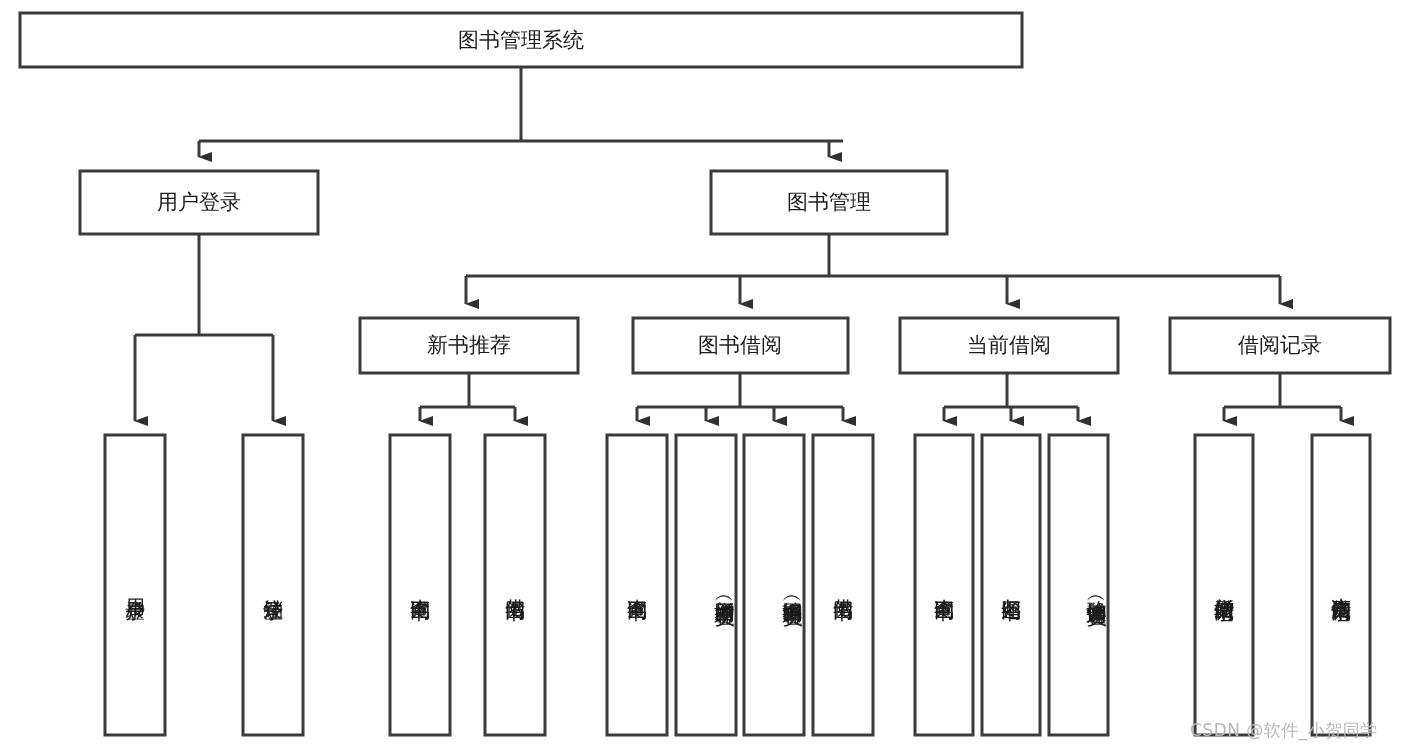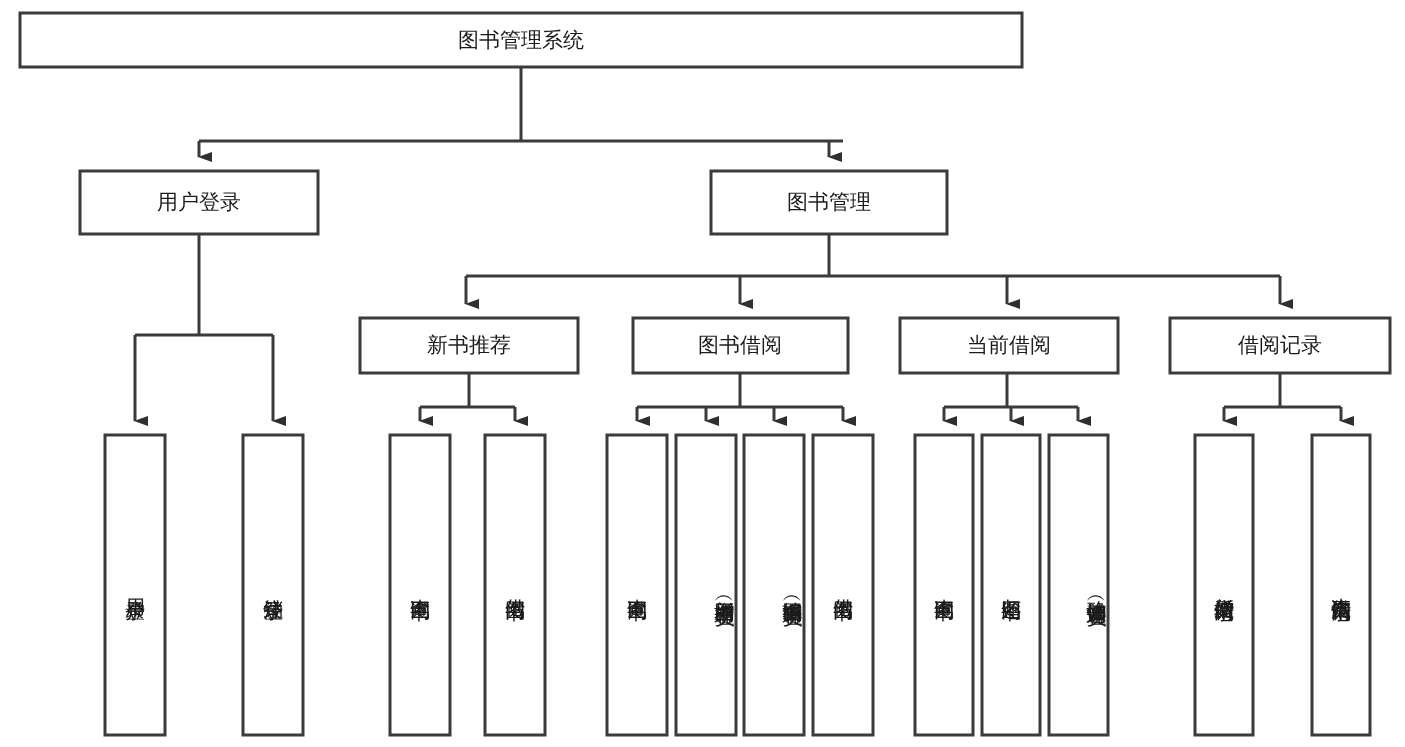--- a/index.html
+++ b/index.html
@@ -194,14 +194,15 @@
   <div class="leaf-label" style="left:607px;  top:435px; width:60px; height:300px;">查询图书</div>
   <div class="leaf-label" style="left:676px;  top:435px; width:60px; height:300px; align-items:flex-start; padding-top:8px; box-sizing:border-box;">新增图书（管理员）</div>
   <div class="leaf-label" style="left:744px;  top:435px; width:60px; height:300px; align-items:flex-start; padding-top:8px; box-sizing:border-box;">编辑图书（管理员）</div>
   <div class="leaf-label" style="left:813px;  top:435px; width:60px; height:300px;">借阅图书</div>
   <div class="leaf-label" style="left:915px;  top:435px; width:58px; height:300px;">查询图书</div>
   <div class="leaf-label" style="left:982px;  top:435px; width:58px; height:300px;">归还图书</div>
   <div class="leaf-label" style="left:1049px; top:435px; width:59px; height:300px; align-items:flex-start; padding-top:8px; box-sizing:border-box;">确认归还（管理员）</div>
   <div class="leaf-label" style="left:1195px; top:435px; width:58px; height:300px;">新增借阅记录</div>
   <div class="leaf-label" style="left:1312px; top:435px; width:58px; height:300px;">查询借阅记录</div>
 
+  <div class="watermark" style="left:1190px; top:719px;">CSDN @软件_小贺同学</div>
 
 </div>
 
 </body></html>

